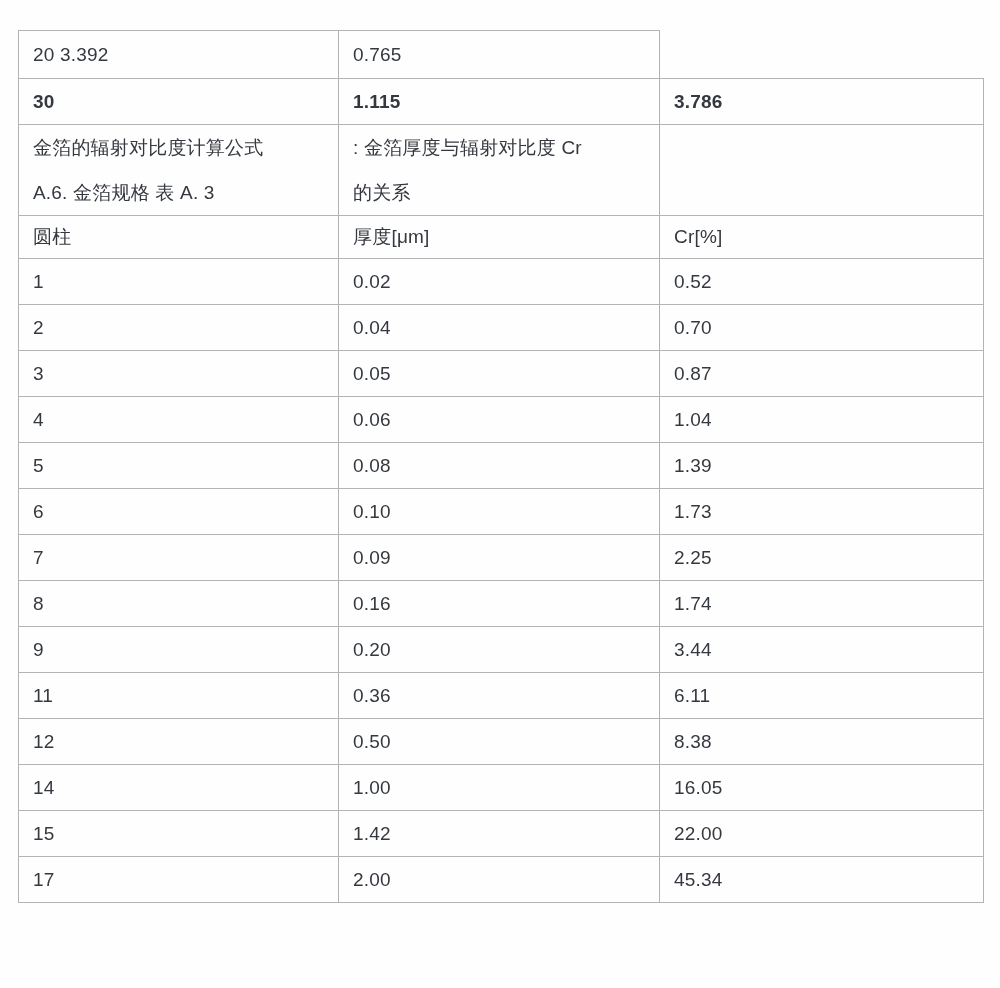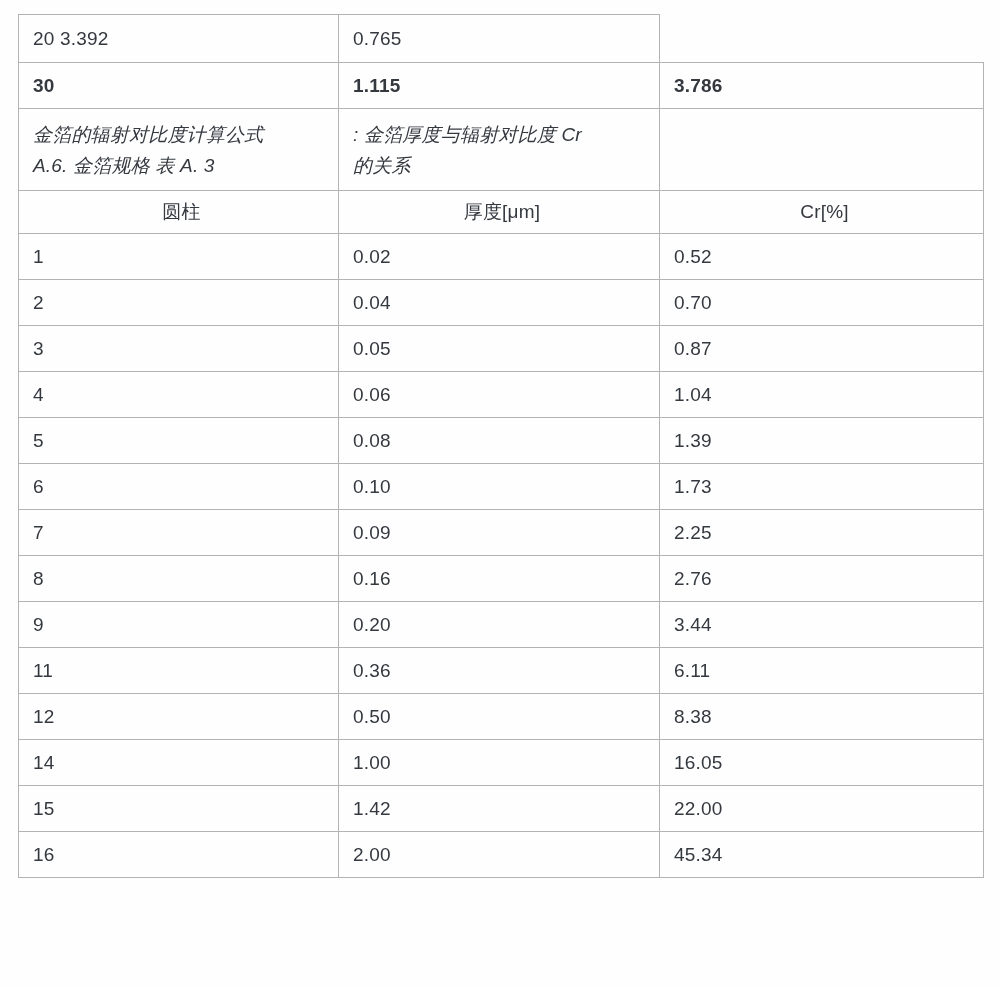--- a/index.html
+++ b/index.html
@@ -18,50 +18,49 @@
     position: absolute;
     left: 0;
     top: 0;
     width: 1000px;
     height: 988px;
     background: #fefefe;
   }
   table.doc-table {
     position: absolute;
     left: 18px;
-    top: 14px;
+    top: 30px;
     width: 965px;
     border-collapse: collapse;
     table-layout: fixed;
   }
   col.c1 { width: 320px; }
   col.c2 { width: 321px; }
   col.c3 { width: 324px; }
   td {
     border: 1px solid #b3b3b3;
     font-size: 19px;
     padding: 0 8px 0 14px;
     vertical-align: middle;
     overflow: hidden;
     letter-spacing: 0.2px;
   }
   tr.row-a       { height: 48px; }
   tr.row-b       { height: 46px; font-weight: bold; }
   tr.row-caption { height: 82px; }
-  tr.row-header  { height: 43px; text-align: center; }
+  tr.row-header  { height: 43px; }
   tr.row-data    { height: 46px; }
   td.cell-borderless {
     border-top: none;
     border-right: none;
     border-bottom: none;
   }
   td.multiline {
     white-space: pre-line;
-    line-height: 31px;
-    font-style: italic;
+    line-height: 45px;
   }
 </style>
 </head>
 <body>
 
 <div class="page">
   <table class="doc-table">
     <colgroup>
       <col class="c1">
         <col class="c2">
@@ -121,21 +120,21 @@
         <td>1.73</td>
       </tr>
       <tr class="row-data">
         <td>7</td>
         <td>0.09</td>
         <td>2.25</td>
       </tr>
       <tr class="row-data">
         <td>8</td>
         <td>0.16</td>
-        <td>2.76</td>
+        <td>1.74</td>
       </tr>
       <tr class="row-data">
         <td>9</td>
         <td>0.20</td>
         <td>3.44</td>
       </tr>
       <tr class="row-data">
         <td>11</td>
         <td>0.36</td>
         <td>6.11</td>
@@ -149,19 +148,19 @@
         <td>14</td>
         <td>1.00</td>
         <td>16.05</td>
       </tr>
       <tr class="row-data">
         <td>15</td>
         <td>1.42</td>
         <td>22.00</td>
       </tr>
       <tr class="row-data">
-        <td>16</td>
+        <td>17</td>
         <td>2.00</td>
         <td>45.34</td>
       </tr>
     </tbody>
   </table>
 </div>
 
 </body></html>

